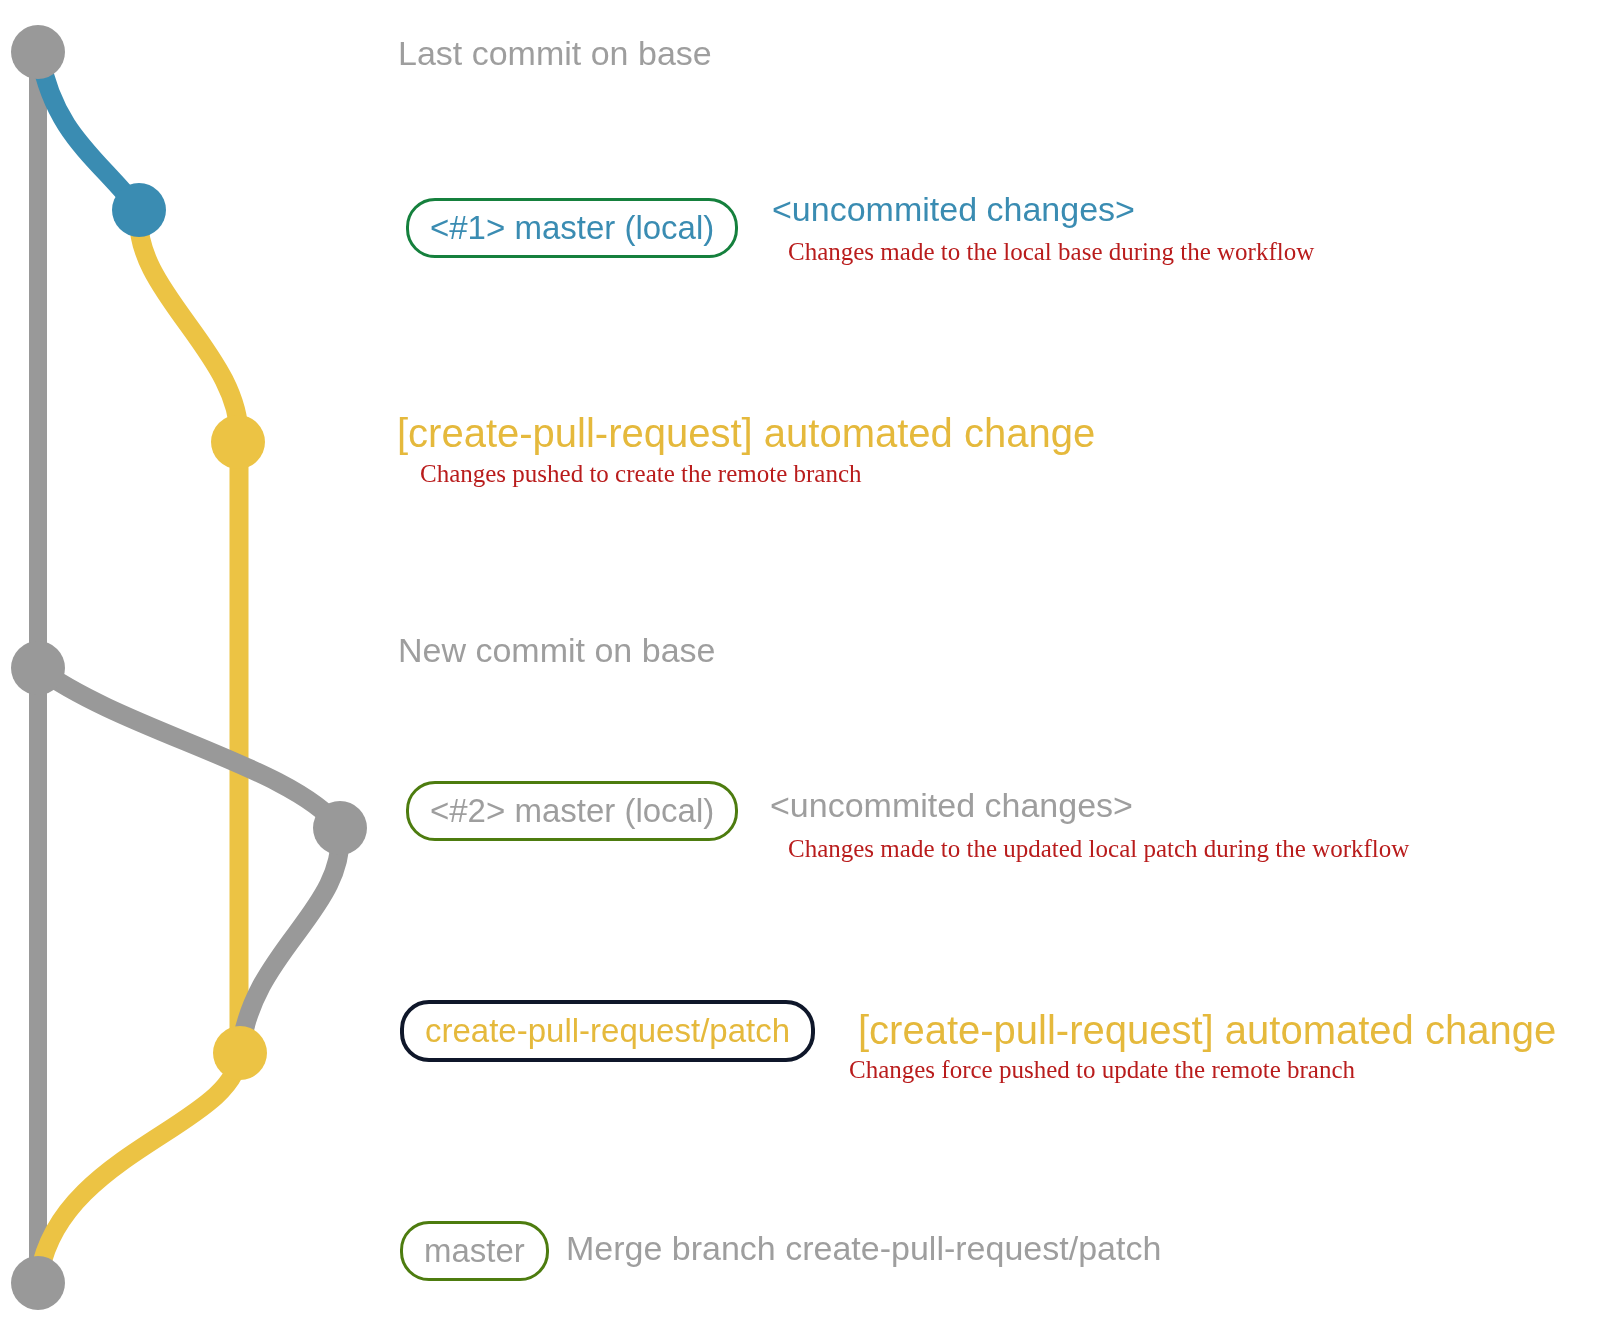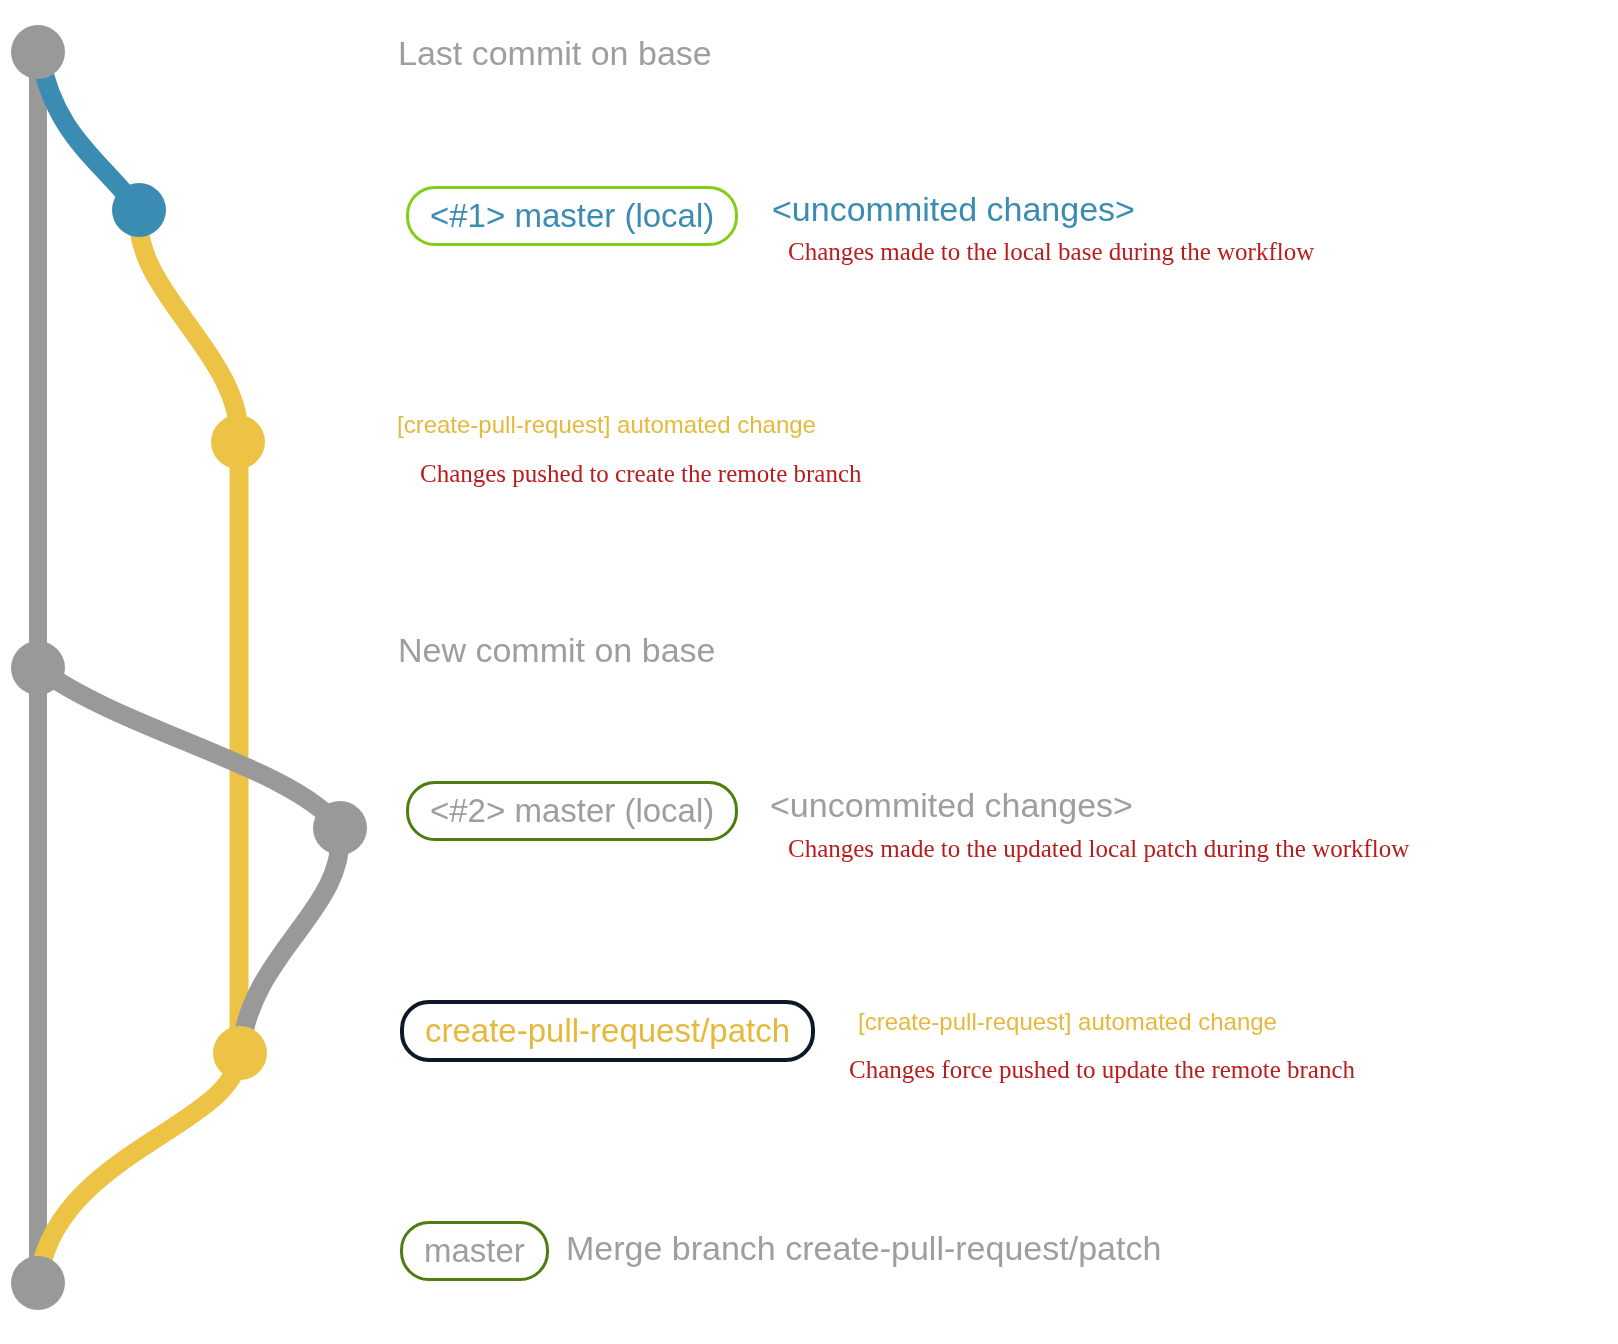--- a/index.html
+++ b/index.html
@@ -8,35 +8,35 @@
     width:1618px;height:1344px;
     overflow:hidden;
     font-family:"Liberation Sans", sans-serif;
     background:#ffffff;
     text-decoration:underline;
   }
   #graph-svg{position:absolute;left:0;top:0;}
   .abs{position:absolute;white-space:nowrap;}
   .gray-label{color:#9e9e9e;font-size:34px;}
   .blue-text{color:#3a8cb2;font-size:34px;}
-  .yellow-text{color:#e5b93c;font-size:24px;}
+  .yellow-text{color:#e5b93c;font-size:40px;}
   .serif-desc{
     color:#b91c1c;
     font-family:"Liberation Serif", serif;
     font-size:25px;
   }
   .pill{
     display:inline-flex;align-items:center;justify-content:center;
     height:54px;
     padding:0 21px;
     border-radius:29px;
     font-size:33px;
     background:#ffffff;
   }
-  .pill-blue{border:3px solid #84cc16;color:#3a8cb2;}
+  .pill-blue{border:3px solid #15803d;color:#3a8cb2;margin-top:12px;}
   .pill-gray{border:3px solid #4d7c0f;color:#9e9e9e;}
   .pill-yellow{border:4px solid #0f172a;color:#e5b93c;}
 </style>
 </head>
 <body>
 
 <div id="stage">
 
   <svg id="graph-svg" width="1618" height="1344" viewBox="0 0 1618 1344">
 

